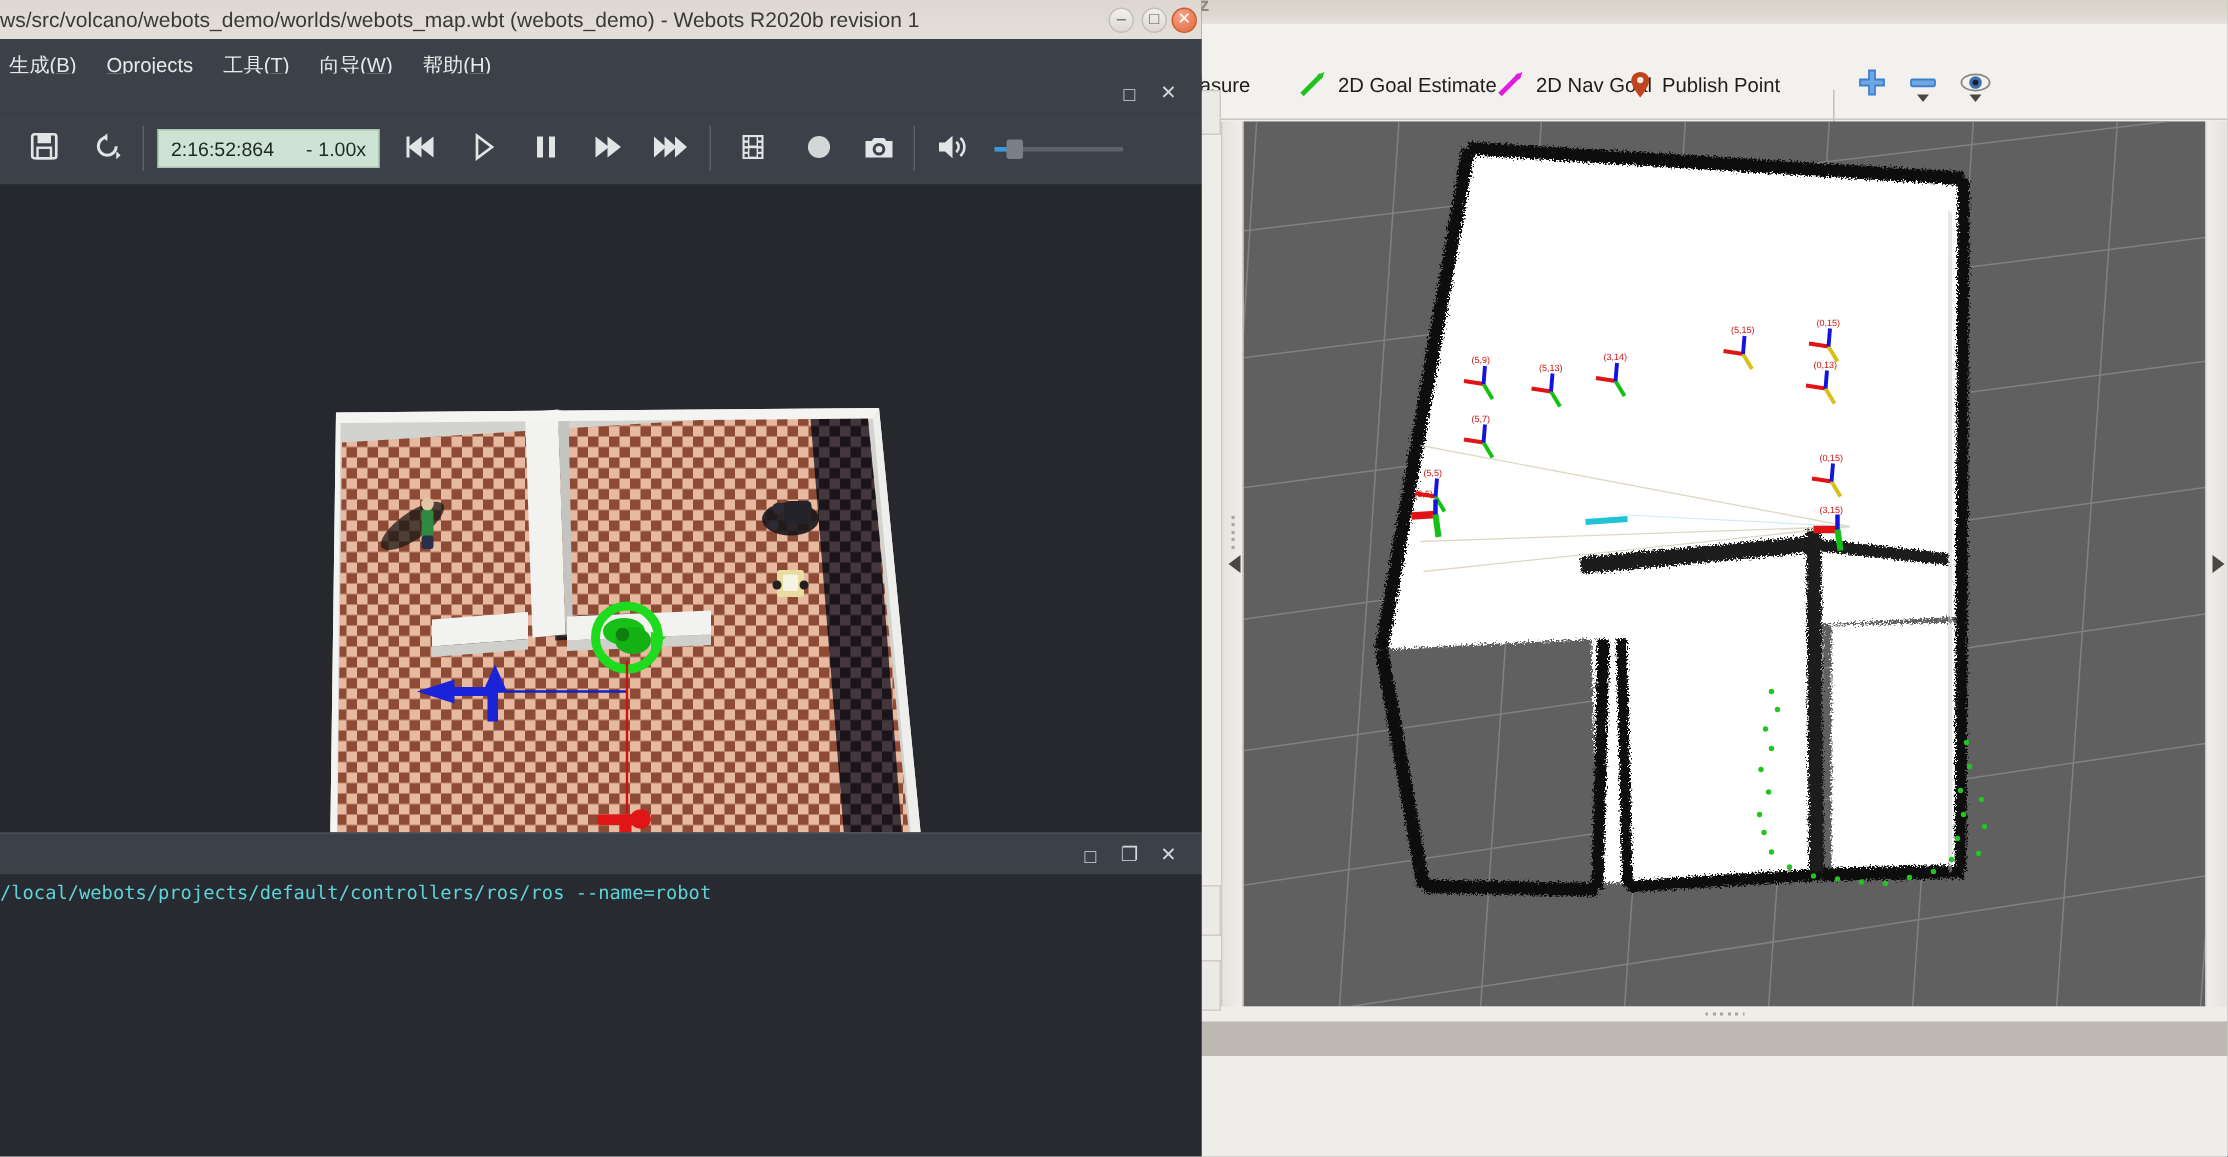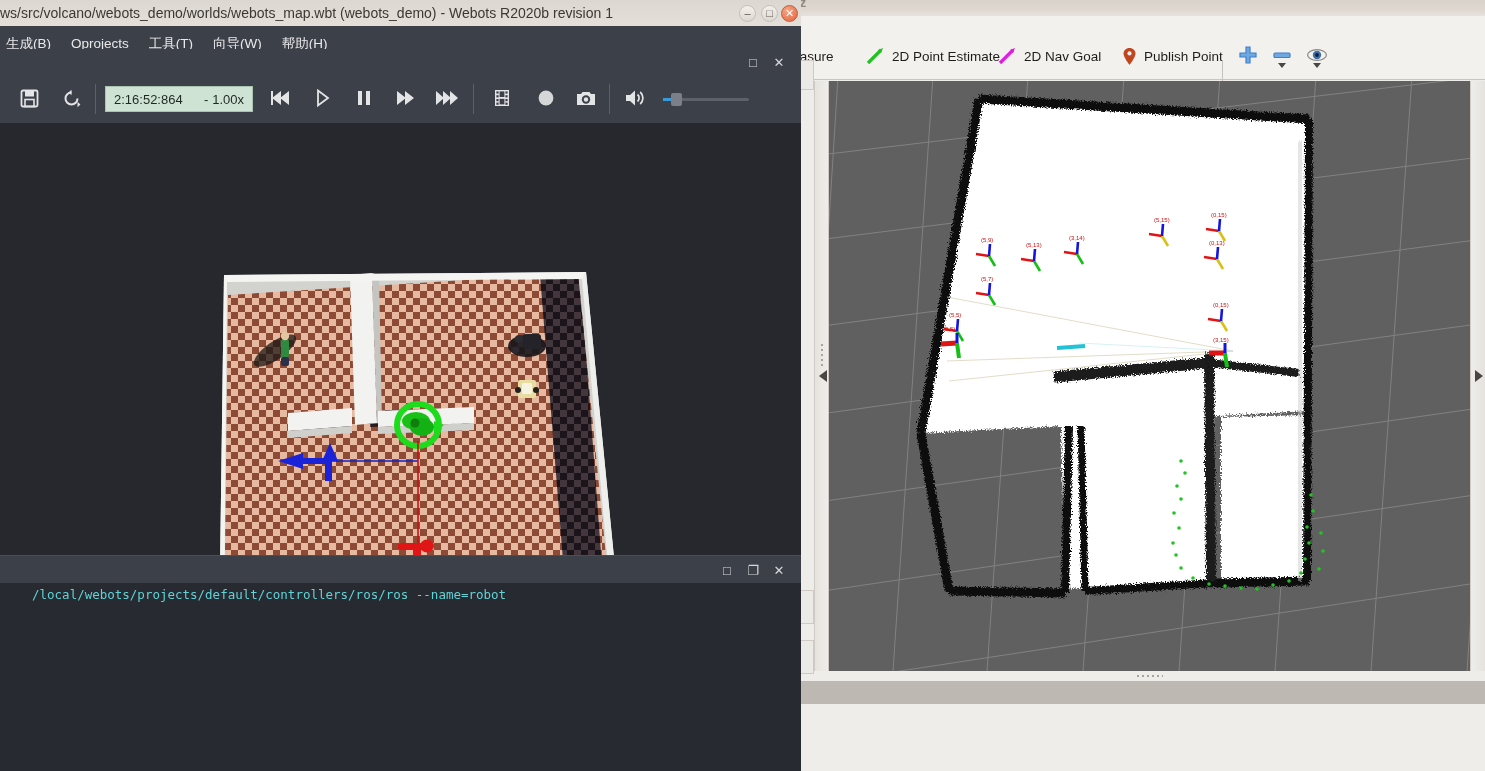--- a/index.html
+++ b/index.html
@@ -209,23 +209,22 @@
     border-top: 1px solid #4a4e57;
   }
   #wb-console {
     position: absolute; left: 0; top: 583px; width: 801px; height: 188px;
     background: #272a31;
     font-family: "DejaVu Sans Mono", "Liberation Mono", monospace;
     font-size: 12.5px;
     padding: 4px 0 0 0;
   }
   .console-line {
-    white-space: pre; line-height: 15px; padding-left: 16px;
+    white-space: pre; line-height: 15px; padding-left: 0px;
     color: #d7d9dc;
-    margin-left: 16px;
   }
   .console-line.cyan { color: #5fd4d8; }
 
   
   #peek-panel-a {
     position: absolute; left: 801px; top: 60px; width: 13px; height: 30px;
     background: #eceae6; border: 1px solid #cfcbc4; border-left: none;
   }
   #peek-panel-b {
     position: absolute; left: 801px; top: 640px; width: 13px; height: 34px;
@@ -253,34 +252,34 @@
         <span>Measure</span>
       </div>
 
       <div class="tool-btn" style="left:860px;">
         <span class="icon-arrow">
           <svg width="19" height="19" viewBox="0 0 19 19">
             <line x1="2" y1="16" x2="15" y2="3" stroke="#1fc21f" stroke-width="3.2"></line>
             <polygon points="17,1 12,3 15,6" fill="#1fc21f"></polygon>
           </svg>
         </span>
-        <span>2D Point Estimate</span>
+        <span>2D Goal Estimate</span>
       </div>
 
       <div class="tool-btn" style="left:992px;">
         <span class="icon-arrow">
           <svg width="19" height="19" viewBox="0 0 19 19">
             <line x1="2" y1="16" x2="15" y2="3" stroke="#e01ce0" stroke-width="3.2"></line>
             <polygon points="17,1 12,3 15,6" fill="#e01ce0"></polygon>
           </svg>
         </span>
         <span>2D Nav Goal</span>
       </div>
 
-      <div class="tool-btn" style="left:1116px;">
+      <div class="tool-btn" style="left:1080px;">
         <span class="icon-pin">
           <svg width="15" height="19" viewBox="0 0 15 19">
             <path d="M7.5 1 C4 1 1.5 3.5 1.5 6.6 C1.5 10.5 7.5 18 7.5 18 C7.5 18 13.5 10.5 13.5 6.6 C13.5 3.5 11 1 7.5 1 Z" fill="#c0451f"></path>
             <circle cx="7.5" cy="6.4" r="2.1" fill="#f2ece6"></circle>
           </svg>
         </span>
         <span>Publish Point</span>
       </div>
 
       <div class="tool-sep" style="left:1222px;"></div>

